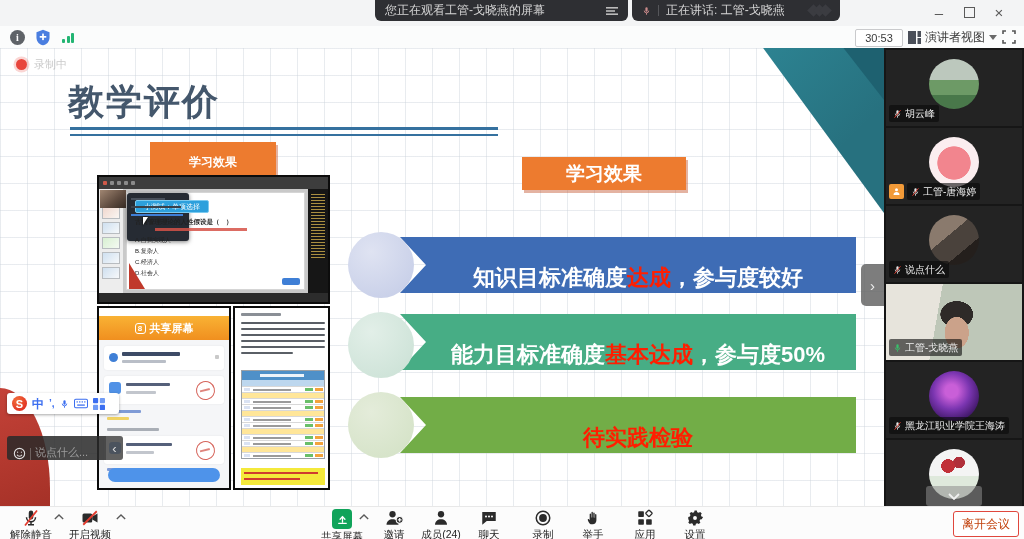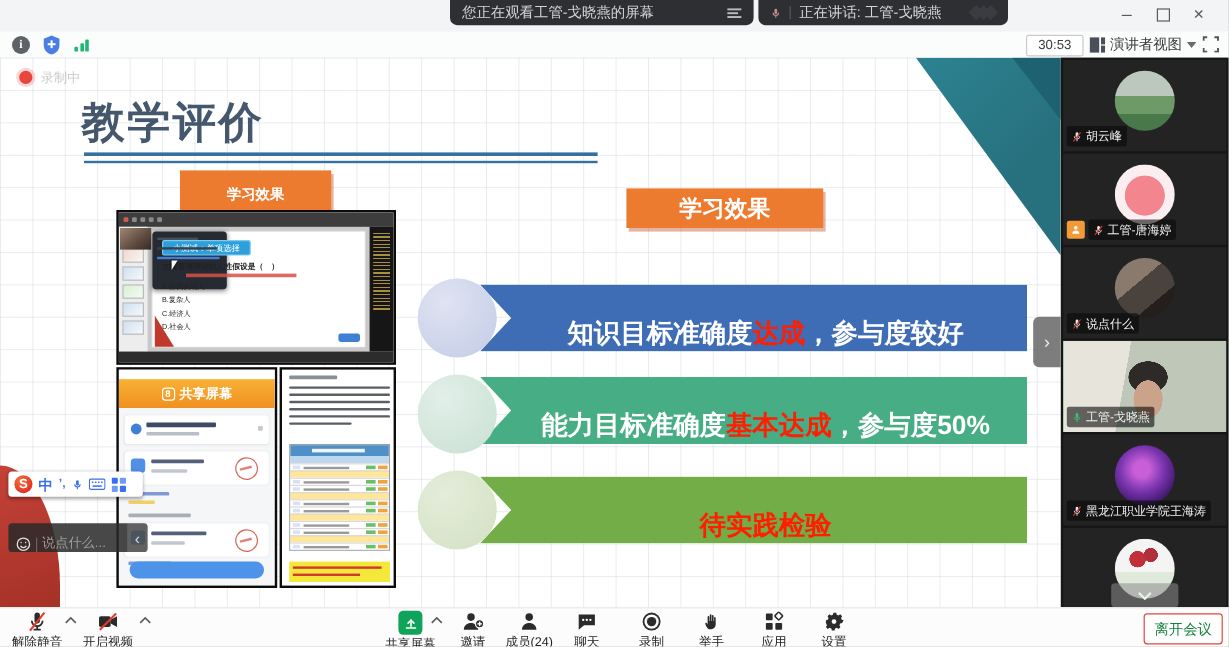--- a/index.html
+++ b/index.html
@@ -139,21 +139,21 @@
   .scrolldown{position:absolute;left:50%;transform:translateX(-50%);bottom:10px;width:56px;height:20px;
               background:rgba(140,140,140,.55);border-radius:3px;display:flex;align-items:center;justify-content:center;z-index:3;}
 
   
   .toolbar{left:0;top:506px;width:1024px;height:33px;background:#fcfcfc;border-top:1px solid #e8e8e8;}
   .titem{position:absolute;top:509px;width:64px;display:flex;flex-direction:column;align-items:center;gap:1px;}
   .tlabel{font-size:10.5px;color:#1f1f1f;white-space:nowrap;}
   .tchev{position:absolute;top:513px;width:10px;height:8px;}
   .shareicon{width:20px;height:20px;border-radius:4px;background:#10a35a;display:flex;align-items:center;justify-content:center;}
   .leavebtn{left:953px;top:511px;width:64px;height:24px;background:#fff;border:1px solid #e0473d;border-radius:3px;
-            color:#15803d;font-size:12px;display:flex;align-items:center;justify-content:center;}
+            color:#c2410c;font-size:12px;display:flex;align-items:center;justify-content:center;}
 
   
   .ime{left:7px;top:393px;width:112px;height:21px;background:#fff;border-radius:3px;box-shadow:0 1px 3px rgba(0,0,0,.35);
        display:flex;align-items:center;gap:5px;padding:0 5px;box-sizing:border-box;z-index:8;}
   .slogo{width:15px;height:15px;border-radius:50%;background:radial-gradient(circle at 35% 30%,#f3703a,#e23524 70%);
          color:#fff;font-size:11px;font-weight:900;display:flex;align-items:center;justify-content:center;}
   .imeblue{color:#3b6ef0;font-size:12px;font-weight:bold;line-height:1;}
   .chatbox{left:7px;top:418px;width:116px;height:24px;background:rgba(42,42,42,.86);border-radius:3px;
            display:flex;align-items:flex-end;z-index:8;color:#9b9b9b;font-size:11px;margin-top:18px;}
   .chatbox .divider{width:1px;height:12px;background:rgba(255,255,255,.25);margin:0 4px;}

